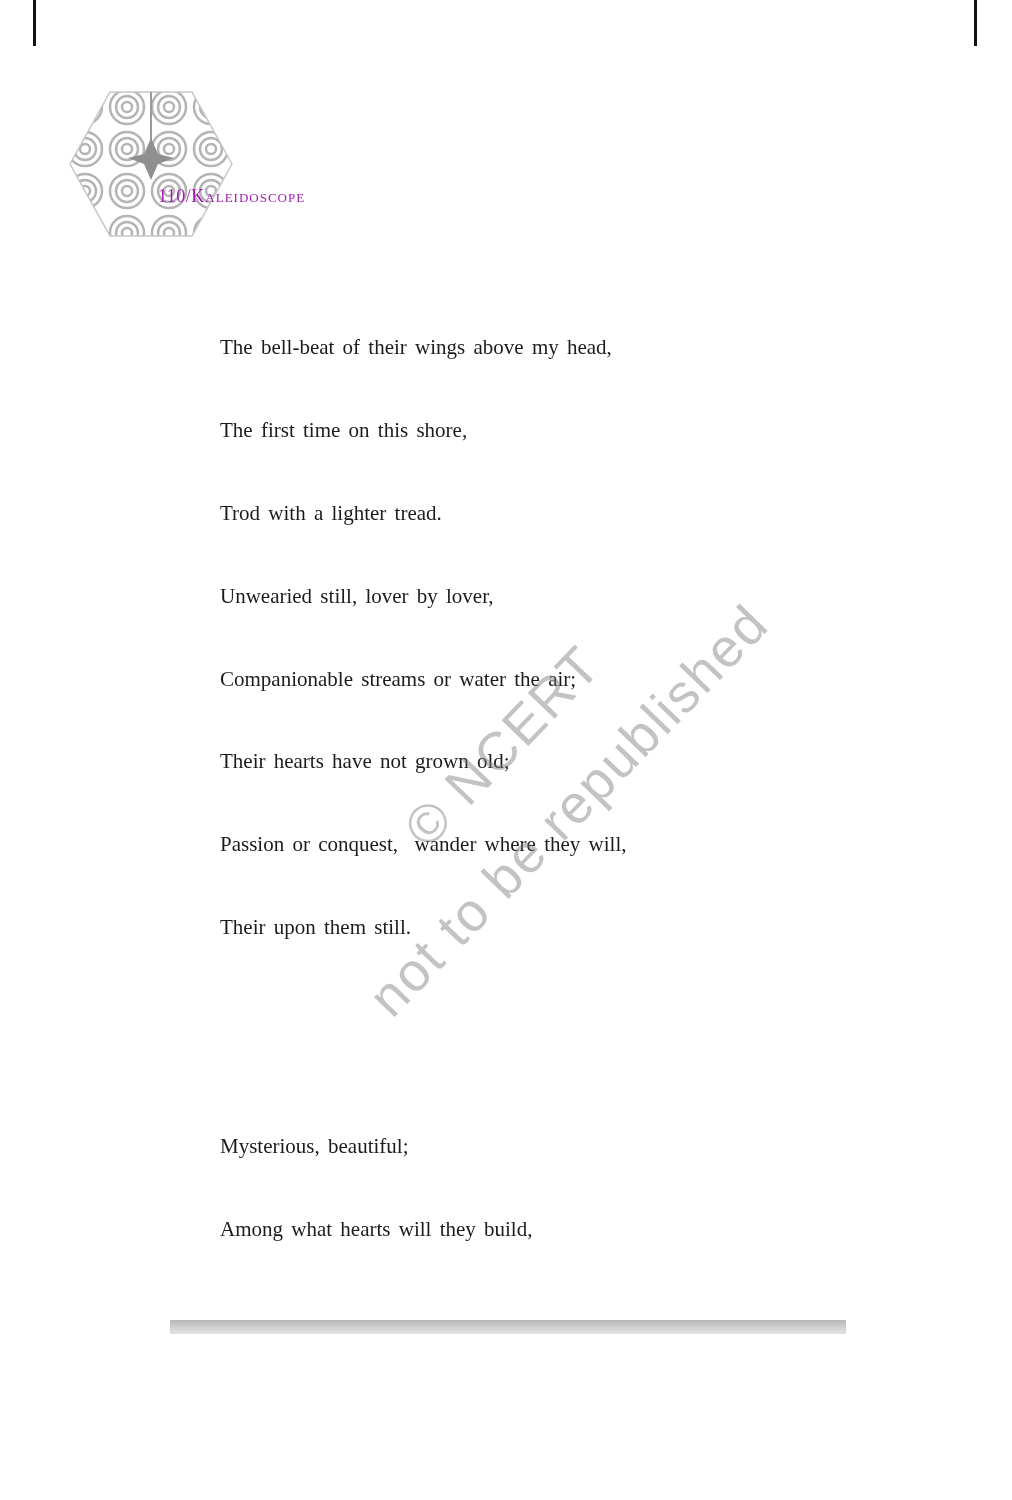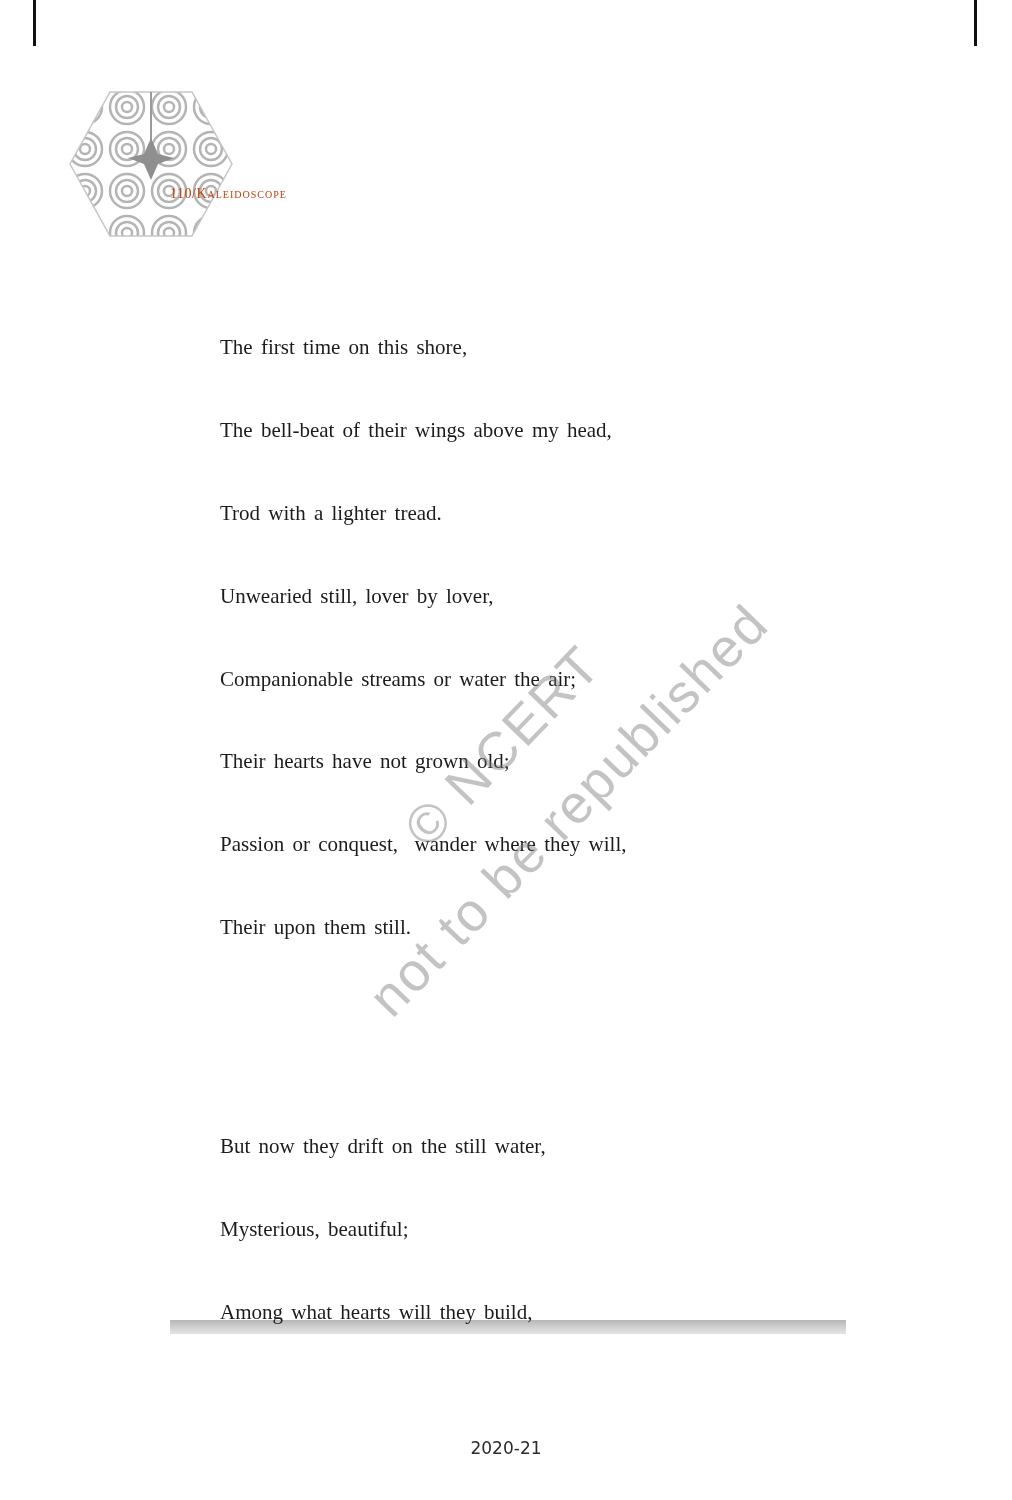--- a/index.html
+++ b/index.html
@@ -7,21 +7,21 @@
   .page {
     position:relative; width:1012px; height:1500px; background:#fff;
     overflow:hidden; font-family:"Liberation Serif", serif; color:#1c1c1c;
   }
   .crop { position:absolute; top:0; width:3px; height:46px; background:#111; }
   .crop.left { left:33px; }
   .crop.right { left:974px; }
 
   .logo { position:absolute; left:64px; top:86px; z-index:0; }
 
-  .header { position:absolute; left:170px; top:186px; font-size:14px; z-index:2; color:#c2410c; }
+  .header { position:absolute; left:158px; top:186px; font-size:18px; z-index:2; color:#a21caf; }
   .header .pn { letter-spacing:0.5px; }
   .header .bk { font-variant:small-caps; letter-spacing:1px; }
 
   .content { position:absolute; left:170px; top:224px; width:678px; z-index:1; }
 
   .poem { margin-left:50px; font-size:21px; line-height:27.6px; word-spacing:3px; white-space:pre-wrap; }
   .stanza2 { margin-top:26px; }
 
   .graybar {
     position:absolute; left:170px; top:1320px; width:676px; height:14px;
@@ -64,42 +64,40 @@
   </div>
 
   <div class="header">
     <span class="pn">110/</span><span class="bk">Kaleidoscope</span>
   </div>
 
   <div class="content">
 
     <div class="poem">
       <div class="stanza">
+        <div class="line">The bell-beat of their wings above my head,</div>
         <div class="line">The first time on this shore,</div>
-        <div class="line">The bell-beat of their wings above my head,</div>
         <div class="line">Trod with a lighter tread.</div>
         <div class="line">Unwearied still, lover by lover,</div>
         <div class="line">Companionable streams or water the air;</div>
         <div class="line">Their hearts have not grown old;</div>
         <div class="line">Passion or conquest,  wander where they will,</div>
         <div class="line">Their upon them still.</div>
       </div>
       <div class="stanza stanza2">
-        <div class="line">But now they drift on the still water,</div>
         <div class="line">Mysterious, beautiful;</div>
         <div class="line">Among what hearts will they build,</div>
         
         
       </div>
     </div>
 
   </div>
 
   <div class="watermark">
     <div>© NCERT</div>
     <div>not to be republished</div>
   </div>
 
   <div class="graybar"></div>
 
-  <div class="footer">2020-21</div>
 
 </div>
 
 </body></html>

